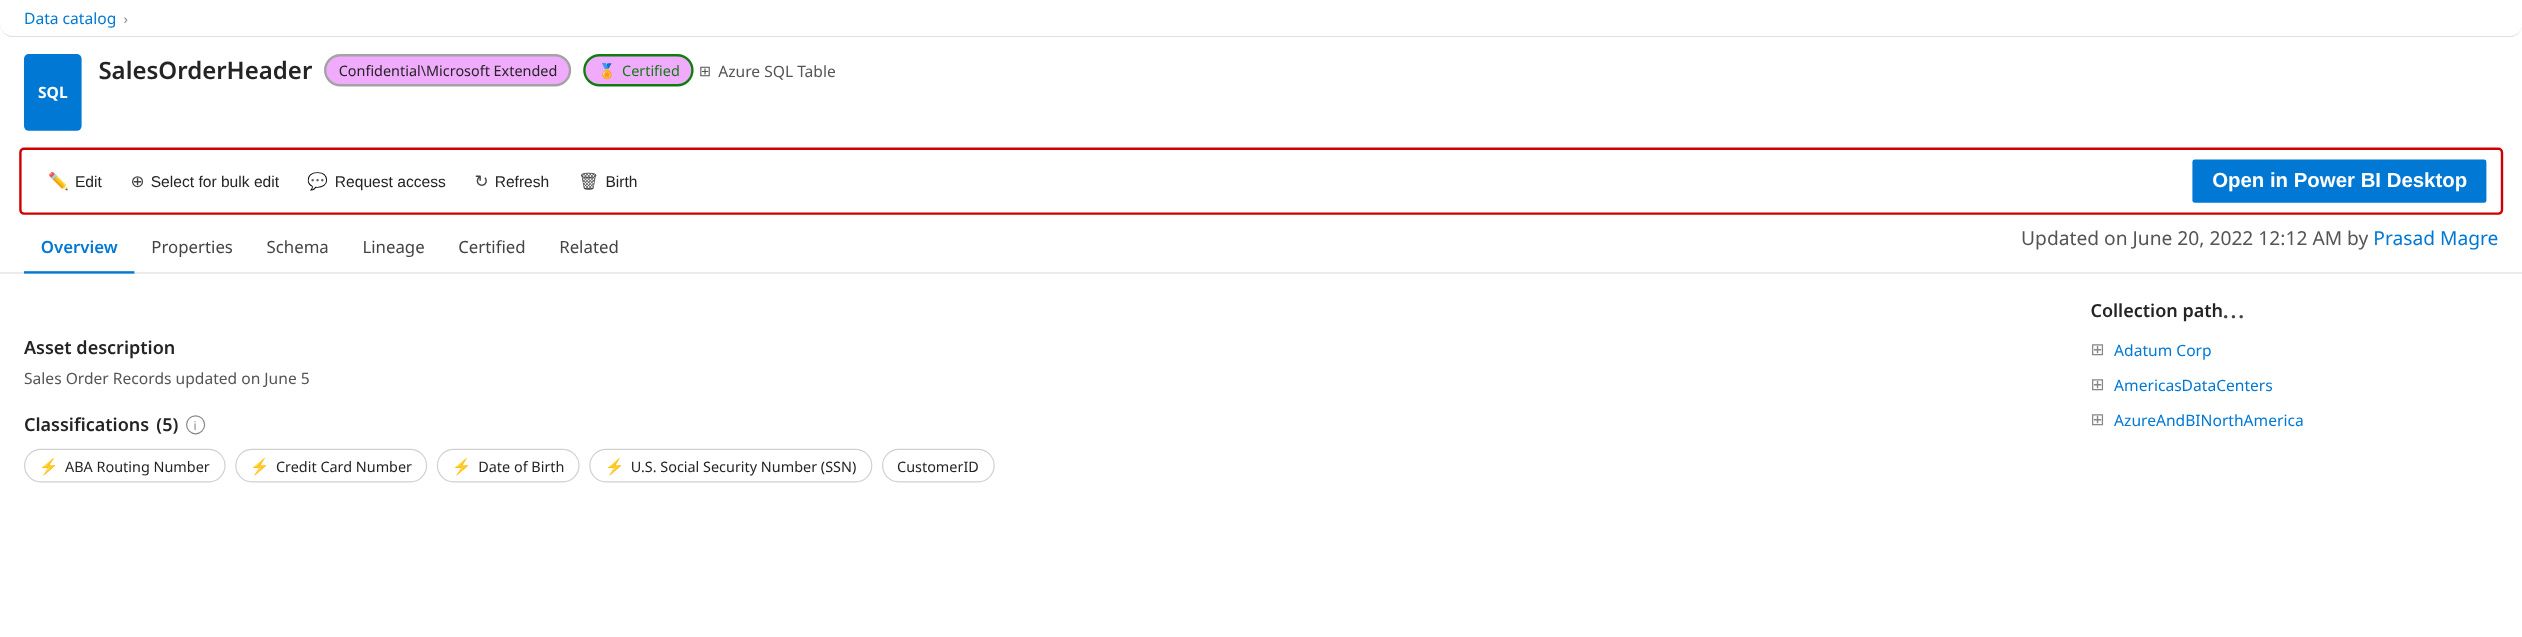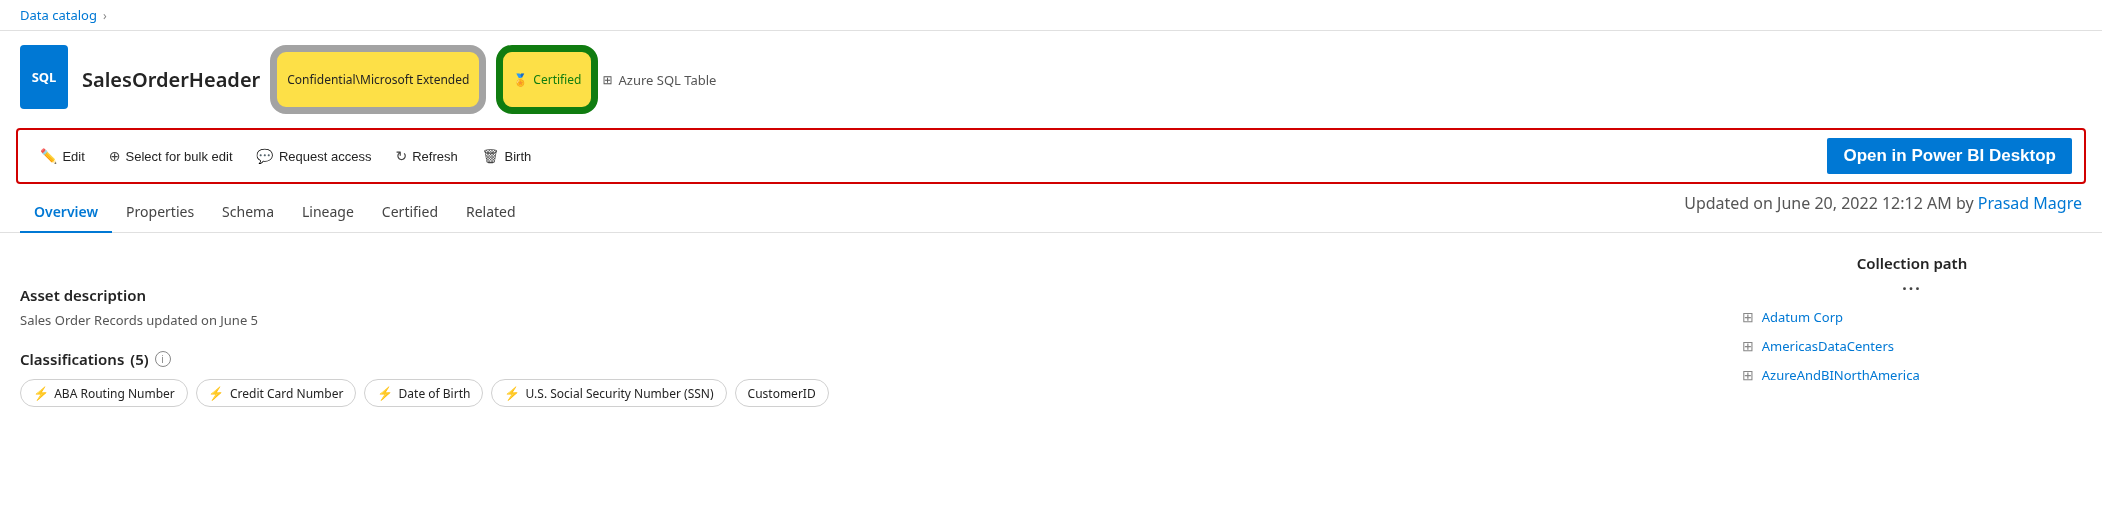--- a/index.html
+++ b/index.html
@@ -12,20 +12,21 @@
     }
 
     
     .breadcrumb-bar {
       background: #fff;
       border-bottom: 1px solid #e0e0e0;
       padding: 6px 20px;
       display: flex;
       align-items: center;
       gap: 6px;
+      border-radius: 11px;
     }
     .breadcrumb-link {
       color: #0078d4;
       font-size: 13px;
       cursor: pointer;
       text-decoration: none;
     }
     .breadcrumb-sep {
       color: #888;
       font-size: 12px;
@@ -66,26 +67,26 @@
     }
     .asset-name {
       font-size: 20px;
       font-weight: 600;
       color: #242424;
     }
     .badge {
       display: inline-flex;
       align-items: center;
       gap: 5px;
-      border: 7px solid #a3a3a3;
+      border: 2px solid #a3a3a3;
       border-radius: 16px;
-      padding: 19px 10px;
+      padding: 3px 10px;
       font-size: 12px;
       color: #242424;
-      background: #fde047;
+      background: #f0abfc;
     }
     .badge-certified {
       border-color: #107c10;
       color: #107c10;
     }
     .badge-icon {
       font-size: 12px;
     }
     .asset-subtitle {
       display: flex;
@@ -246,21 +247,20 @@
       color: #ffd000;
       font-size: 13px;
     }
 
     
     .collection-header {
       display: flex;
       align-items: center;
       justify-content: flex-start;
       margin-bottom: 12px;
-      flex-direction: column;
     }
     .collection-title {
       font-size: 15px;
       font-weight: 600;
     }
     .collection-menu {
       cursor: pointer;
       color: #444;
       font-size: 16px;
       font-weight: 700;

